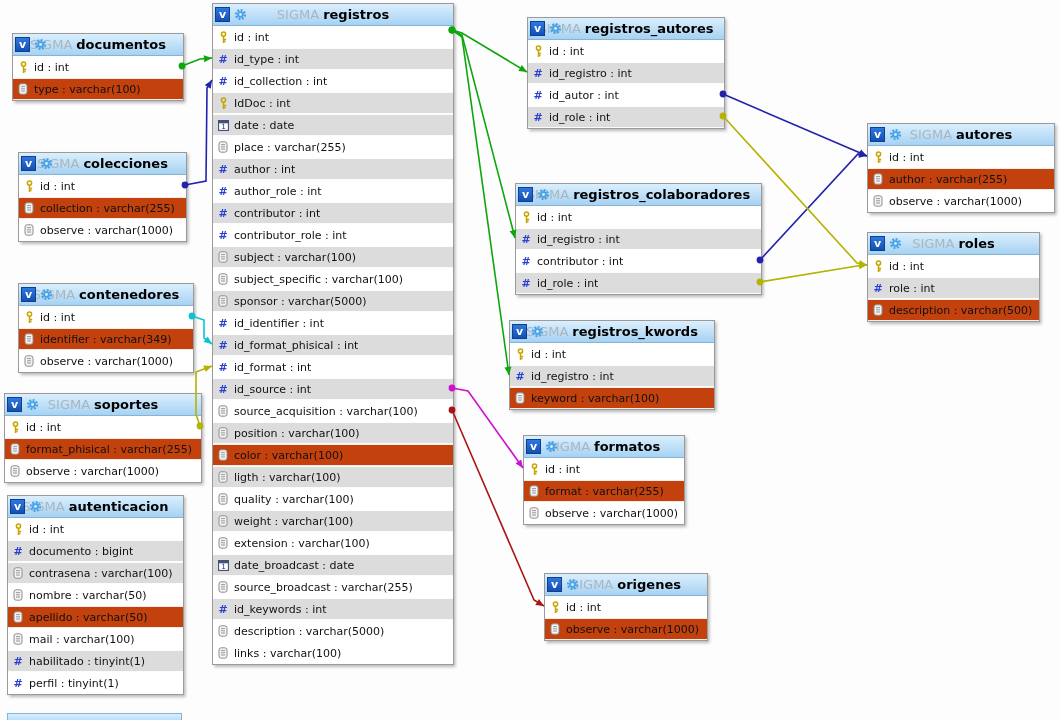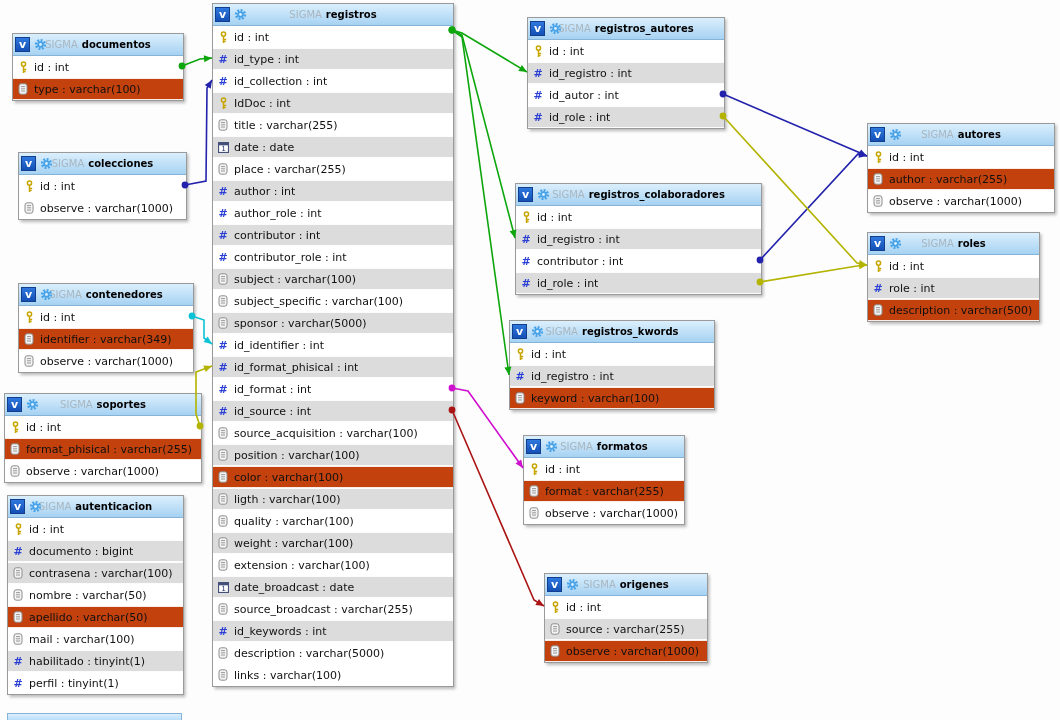--- a/index.html
+++ b/index.html
@@ -8,21 +8,21 @@
   #canvas{position:absolute;left:0;top:0;width:1060px;height:720px;background:#fdfdfd;overflow:hidden;}
   .tbl{position:absolute;background:#ffffff;border:1px solid #9a9a9a;
        box-shadow:1.5px 2px 3px rgba(0,0,0,.28);font-size:11px;color:#111;}
   .tbl-header{height:21px;display:flex;align-items:center;position:relative;
        background:linear-gradient(#dbeffd,#a6d2f2);border-bottom:1px solid #85b4d8;}
   .badge{width:15px;height:15px;margin-left:2px;flex:0 0 15px;z-index:2;
        background:linear-gradient(#2f78de,#1450b5);color:#fff;font-weight:bold;font-size:11px;
        display:flex;align-items:center;justify-content:center;border:1px solid #123f8d;box-sizing:border-box;}
   .gear{margin-left:4px;z-index:2;flex:0 0 13px;}
   .tbl-title{position:absolute;left:0;right:0;top:0;bottom:0;display:flex;
-       align-items:center;justify-content:center;white-space:nowrap;font-size:10px;}
+       align-items:center;justify-content:center;white-space:nowrap;font-size:13px;}
   .tbl-title .schema{color:#a9b6bf;margin-right:4px;}
   .tbl-title .tname{font-weight:bold;color:#000;}
   .row{height:22px;box-sizing:border-box;display:flex;align-items:center;gap:5px;
        padding:0 4px;white-space:nowrap;overflow:hidden;
        border-top:1px solid rgba(255,255,255,.9);border-bottom:1px solid rgba(255,255,255,.9);}
   .bg-white{background:#ffffff;text-align:center;}
   .bg-gray{background:#dcdcdc;}
   .bg-pink{background:#c2410c;}
   .row .ic{flex:0 0 12px;display:flex;align-items:center;justify-content:center;}
   .fk{color:#2a3fd4;font-weight:bold;font-size:11px;line-height:1;}
@@ -83,20 +83,29 @@
       </div>
       <div class="row bg-white">
         <span class="ic">
           <svg width="11" height="13" viewBox="0 0 11 13">
             <circle cx="5.5" cy="3.1" r="2.1" fill="none" stroke="#c7a500" stroke-width="1.5"></circle>
             <path d="M5.5 5.2 L5.5 12 M5.5 8.4 L8.2 8.4 M5.5 10.6 L7.6 10.6" stroke="#c7a500" stroke-width="1.5" fill="none"></path>
           </svg>
         </span>
         <span class="lbl">id : int</span>
       </div>
+      <div class="row bg-pink">
+        <span class="ic">
+          <svg width="10" height="12" viewBox="0 0 10 12">
+            <rect x="1" y="0.8" width="8" height="10.4" rx="2.2" fill="#f3f3f3" stroke="#8e8e8e"></rect>
+            <path d="M3 3.6h4M3 5.8h4M3 8h4" stroke="#8e8e8e" stroke-width="0.9" fill="none"></path>
+          </svg>
+        </span>
+        <span class="lbl">collection : varchar(255)</span>
+      </div>
       <div class="row bg-white">
         <span class="ic">
           <svg width="10" height="12" viewBox="0 0 10 12">
             <rect x="1" y="0.8" width="8" height="10.4" rx="2.2" fill="#f3f3f3" stroke="#8e8e8e"></rect>
             <path d="M3 3.6h4M3 5.8h4M3 8h4" stroke="#8e8e8e" stroke-width="0.9" fill="none"></path>
           </svg>
         </span>
         <span class="lbl">observe : varchar(1000)</span>
       </div>
     </div>
@@ -294,29 +303,20 @@
         <span class="lbl">id_collection : int</span>
       </div>
       <div class="row bg-gray">
         <span class="ic">
           <svg width="11" height="13" viewBox="0 0 11 13">
             <circle cx="5.5" cy="3.1" r="2.1" fill="none" stroke="#c7a500" stroke-width="1.5"></circle>
             <path d="M5.5 5.2 L5.5 12 M5.5 8.4 L8.2 8.4 M5.5 10.6 L7.6 10.6" stroke="#c7a500" stroke-width="1.5" fill="none"></path>
           </svg>
         </span>
         <span class="lbl">IdDoc : int</span>
-      </div>
-      <div class="row bg-white">
-        <span class="ic">
-          <svg width="10" height="12" viewBox="0 0 10 12">
-            <rect x="1" y="0.8" width="8" height="10.4" rx="2.2" fill="#f3f3f3" stroke="#8e8e8e"></rect>
-            <path d="M3 3.6h4M3 5.8h4M3 8h4" stroke="#8e8e8e" stroke-width="0.9" fill="none"></path>
-          </svg>
-        </span>
-        <span class="lbl">title : varchar(255)</span>
       </div>
       <div class="row bg-gray">
         <span class="ic">
           <svg width="11" height="11" viewBox="0 0 12 12">
             <rect x="0.6" y="0.6" width="10.8" height="10.8" fill="#fff" stroke="#44507a" stroke-width="1.2"></rect>
             <rect x="0.6" y="0.6" width="10.8" height="3" fill="#44507a"></rect>
             <text x="6" y="10" font-size="8" text-anchor="middle" fill="#1b2a6b">1</text>
           </svg>
         </span>
         <span class="lbl">date : date</span>
@@ -688,29 +688,20 @@
       </div>
       <div class="row bg-white">
         <span class="ic">
           <svg width="11" height="13" viewBox="0 0 11 13">
             <circle cx="5.5" cy="3.1" r="2.1" fill="none" stroke="#c7a500" stroke-width="1.5"></circle>
             <path d="M5.5 5.2 L5.5 12 M5.5 8.4 L8.2 8.4 M5.5 10.6 L7.6 10.6" stroke="#c7a500" stroke-width="1.5" fill="none"></path>
           </svg>
         </span>
         <span class="lbl">id : int</span>
       </div>
-      <div class="row bg-gray">
-        <span class="ic">
-          <svg width="10" height="12" viewBox="0 0 10 12">
-            <rect x="1" y="0.8" width="8" height="10.4" rx="2.2" fill="#f3f3f3" stroke="#8e8e8e"></rect>
-            <path d="M3 3.6h4M3 5.8h4M3 8h4" stroke="#8e8e8e" stroke-width="0.9" fill="none"></path>
-          </svg>
-        </span>
-        <span class="lbl">source : varchar(255)</span>
-      </div>
       <div class="row bg-pink">
         <span class="ic">
           <svg width="10" height="12" viewBox="0 0 10 12">
             <rect x="1" y="0.8" width="8" height="10.4" rx="2.2" fill="#f3f3f3" stroke="#8e8e8e"></rect>
             <path d="M3 3.6h4M3 5.8h4M3 8h4" stroke="#8e8e8e" stroke-width="0.9" fill="none"></path>
           </svg>
         </span>
         <span class="lbl">observe : varchar(1000)</span>
       </div>
     </div>

